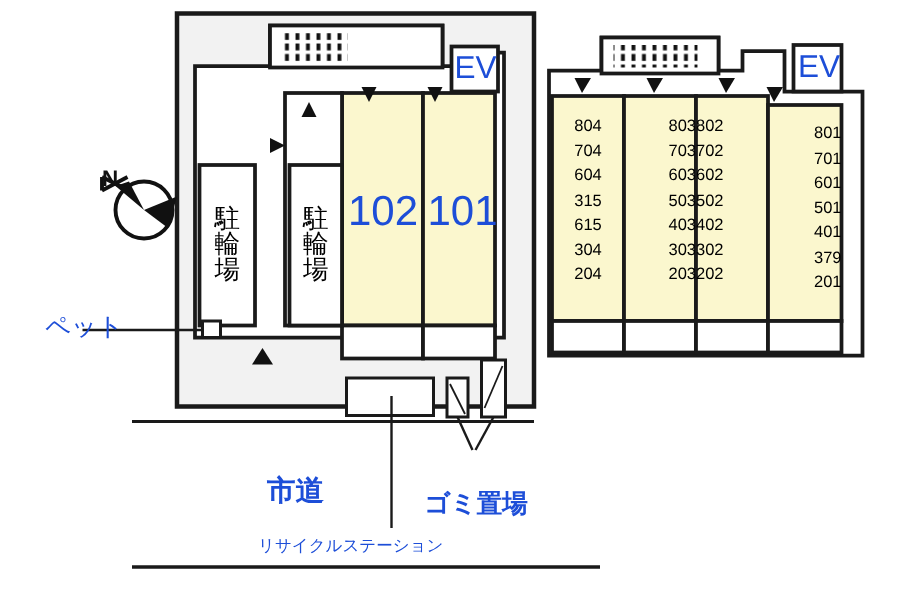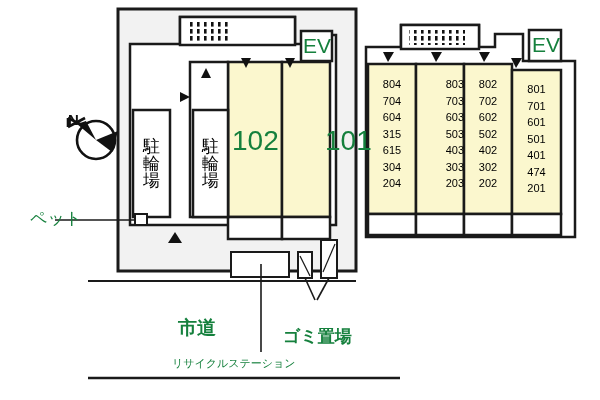--- a/index.html
+++ b/index.html
@@ -17,21 +17,21 @@
   }
   #stage {
     position: absolute;
     left: 0; top: 0;
     width: 600px; height: 400px;
   }
   .lbl {
     position: absolute;
     white-space: nowrap;
     line-height: 1;
-    color: #15803d;
+    color: #1d4ed8;
   }
   .jp {
     font-family: "DejaVu Sans", "Liberation Sans", sans-serif;
   }
   
   .vtext {
     position: absolute;
     display: flex;
     flex-direction: column;
     align-items: center;
@@ -180,21 +180,21 @@
       <line x1="68" y1="118" x2="86" y2="127" stroke="#111" stroke-width="2.6"></line>
       <line x1="68" y1="127" x2="85" y2="118" stroke="#111" stroke-width="2.6"></line>
       <line x1="68" y1="118" x2="68" y2="127" stroke="#111" stroke-width="2.6"></line>
     </g>
   </svg>
 
   <div class="lbl" style="left:303px; top:35px; font-size:21px; font-weight:400;">EV</div>
   <div class="lbl" style="left:532px; top:34px; font-size:21px; font-weight:400;">EV</div>
 
   <div class="lbl" style="left:232px; top:127px; font-size:28px;">102</div>
-  <div class="lbl" style="left:285px; top:127px; font-size:28px;padding-left:40px;">101</div>
+  <div class="lbl" style="left:285px; top:127px; font-size:28px;">101</div>
 
   <div class="vtext" style="left:133px; top:110px; width:37px; height:107px; font-size:17px;">
     <span>駐</span>
     <span>輪</span>
     <span>場</span>
   </div>
   <div class="vtext" style="left:193px; top:110px; width:35px; height:107px; font-size:17px;">
     <span>駐</span>
     <span>輪</span>
     <span>場</span>
@@ -217,37 +217,37 @@
     <div style="position:absolute; left:48px; top:0px; width:48px; text-align:right; font-size:11px; line-height:16.5px;">
       <div>803</div>
       <div>703</div>
       <div>603</div>
       <div>503</div>
       <div>403</div>
       <div>303</div>
       <div>203</div>
     </div>
 
-    <div style="position:absolute; left:96px; top:0px; width:48px; text-align:center; font-size:11px; line-height:16.5px;">
+    <div style="position:absolute; left:96px; top:0px; width:48px; font-size:11px; line-height:16.5px;">
       <div>802</div>
       <div>702</div>
       <div>602</div>
       <div>502</div>
       <div>402</div>
       <div>302</div>
       <div>202</div>
     </div>
 
-    <div style="position:absolute; left:144px; top:5px; width:49px; text-align:center; font-size:11px; line-height:16.5px;">
+    <div style="position:absolute; left:144px; top:5px; width:49px; text-align:right; font-size:11px; line-height:16.5px;">
       <div>801</div>
       <div>701</div>
       <div>601</div>
       <div>501</div>
       <div>401</div>
-      <div>474</div>
+      <div>379</div>
       <div>201</div>
     </div>
   </div>
 
   <div class="lbl jp" style="left:30px; top:210px; font-size:17px;">ペット</div>
 
   <div class="lbl jp" style="left:178px; top:318px; font-size:19px; font-weight:bold;">市道</div>
 
   <div class="lbl jp" style="left:283px; top:310px; font-size:17px; font-weight:bold;margin-top:18px;">ゴミ置場</div>
 

